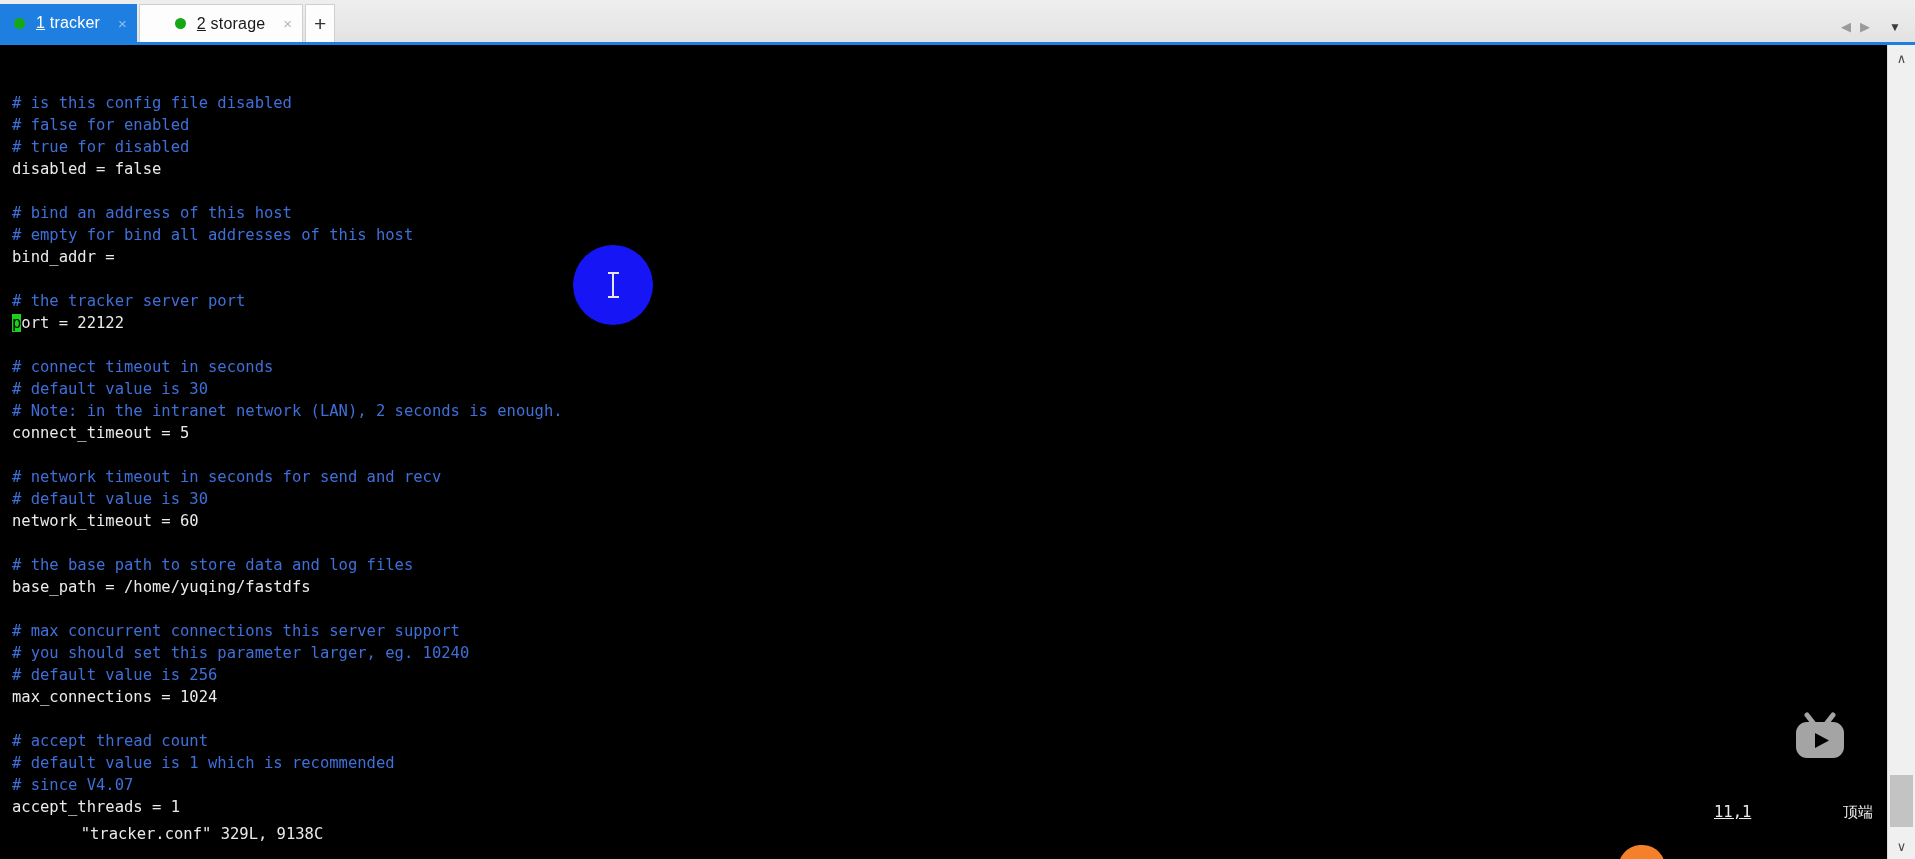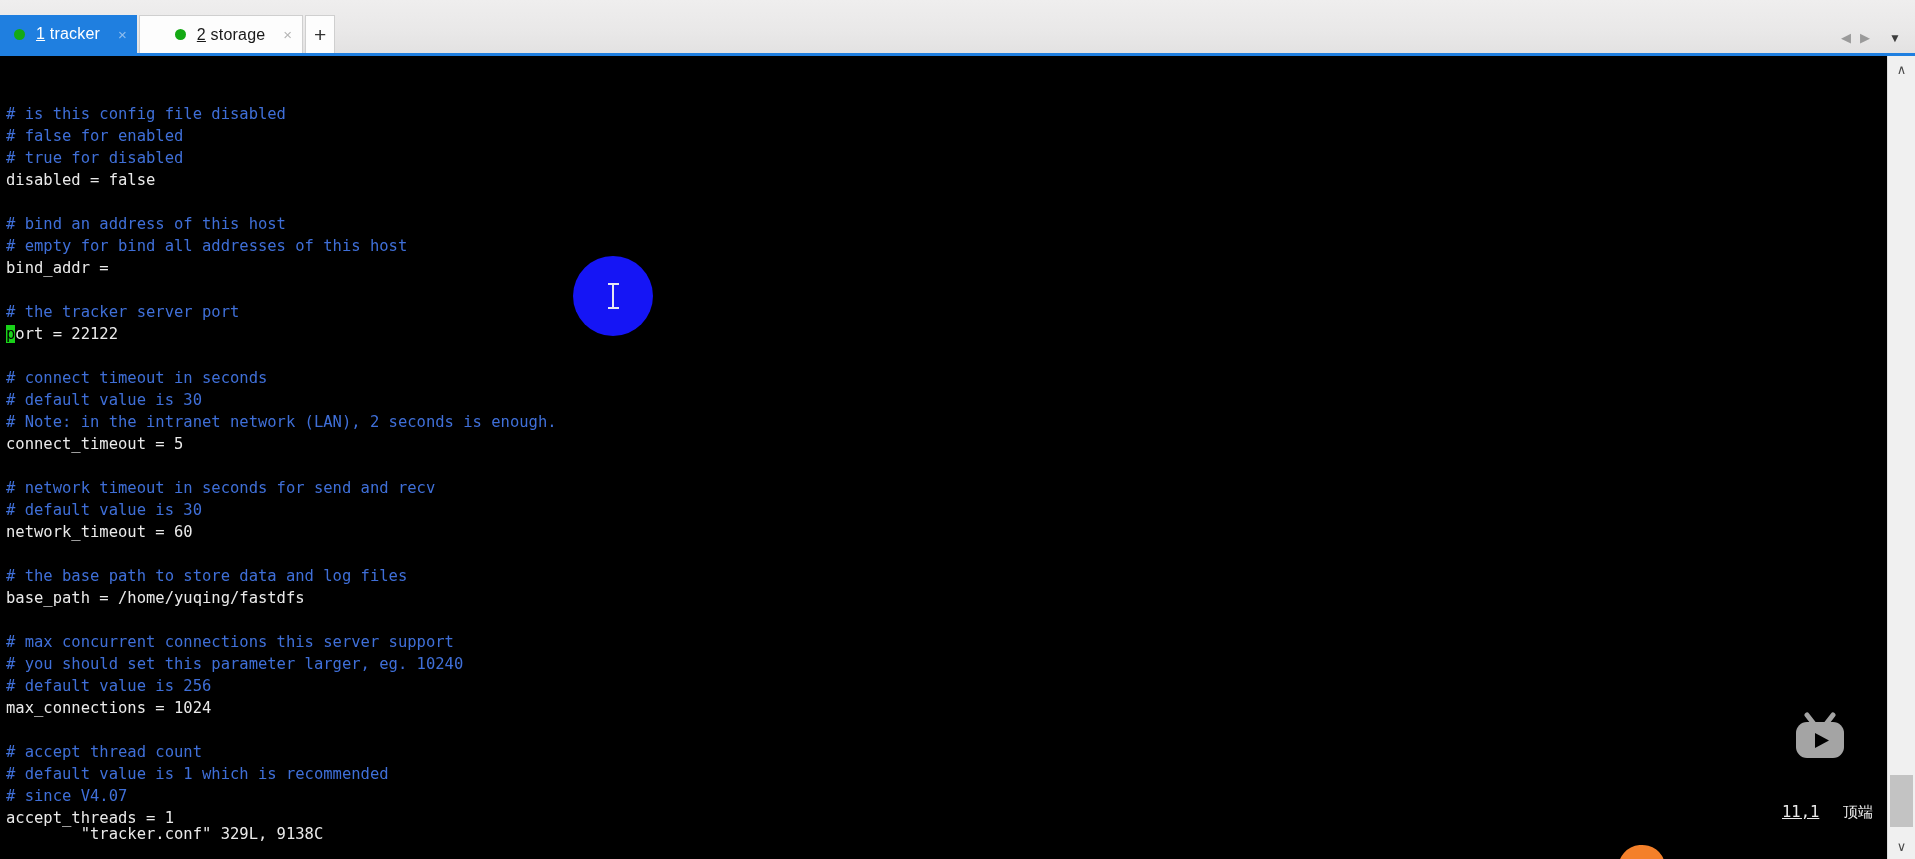--- a/index.html
+++ b/index.html
@@ -19,21 +19,21 @@
   #app {
     width: 1915px;
     height: 859px;
     position: relative;
     background: #eceaea;
     display: flex;
     flex-direction: column;
   }
 
   #tabbar {
-    height: 56px;
+    height: 45px;
     background: linear-gradient(to bottom, #efeeee 0%, #e9e8e8 60%, #e3e2e2 100%);
     display: flex;
     align-items: flex-end;
     position: relative;
     flex: 0 0 auto;
     border-bottom: 3px solid #1f7fe0;
     box-sizing: border-box;
     text-align: center;
   }
 
@@ -136,21 +136,21 @@
     position: relative;
     overflow: hidden;
     font-family: "DejaVu Sans Mono", "Liberation Mono", monospace;
     font-size: 15.5px;
     line-height: 22px;
   }
 
   #term-lines {
     position: absolute;
     top: 47px;
-    left: 6px;
+    left: 12px;
     right: 0;
     white-space: pre;
   }
   #term-lines .ln {
     height: 22px;
     line-height: 22px;
     white-space: pre;
   }
   .c-comment { color: #3f6fd8; }
   .c-text    { color: #eaeaea; }
@@ -168,21 +168,21 @@
     bottom: 36px;
     height: 22px;
     line-height: 22px;
     color: #eaeaea;
     font-family: "DejaVu Sans Mono", "Liberation Mono", monospace;
     font-size: 15.5px;
     white-space: pre;
   }
   #status-pos {
     position: absolute;
-    left: 1776px;
+    left: 1708px;
     top: 0;
     text-decoration: underline;
   }
   #status-top {
     position: absolute;
     left: 1837px;
     top: 0;
     font-family: Liberation Sans, sans-serif;
     font-size: 15px;
   }

